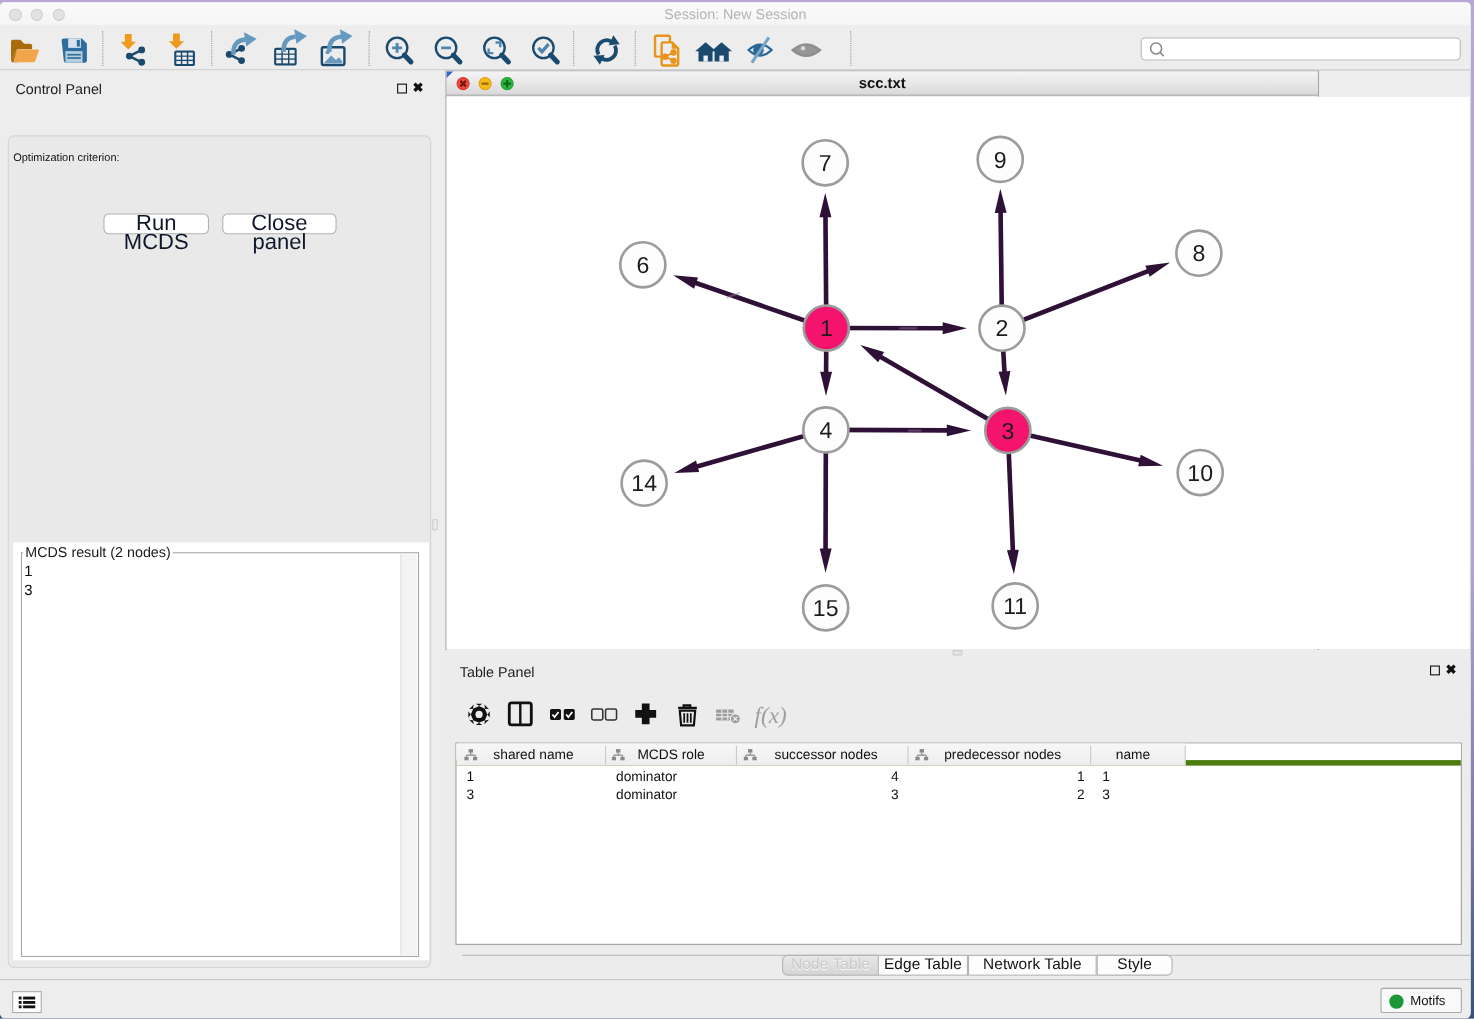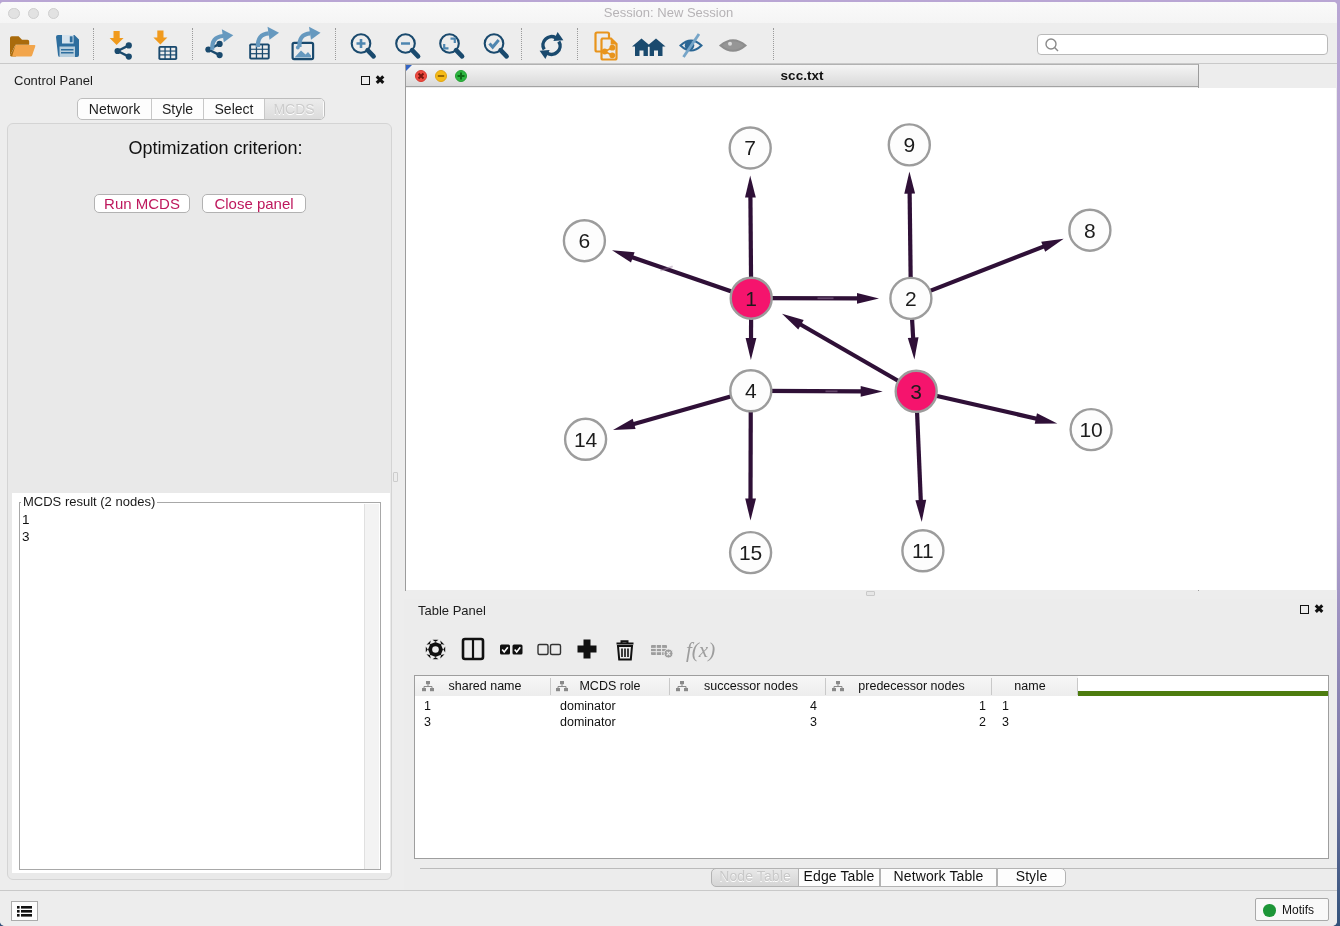--- a/index.html
+++ b/index.html
@@ -31,27 +31,27 @@
 .ftico{position:absolute;width:9px;height:9px;border:1.5px solid #111;}
 .xico{position:absolute;font-size:12px;font-weight:bold;color:#111;}
 #tabs{position:absolute;left:77px;top:34px;height:22px;width:248px;
   border:1px solid #bdbdbd;border-radius:5px;background:#fdfdfd;display:flex;overflow:hidden;}
 .tab{height:100%;font-size:14px;color:#1e1e1e;text-align:center;line-height:20px;
   border-right:1px solid #c8c8c8;}
 .tab:last-child{border-right:none;background:linear-gradient(180deg,#ececec,#dcdcdc);
   color:#ccc;text-shadow:0 1px 0 #fff;}
 #cpcontent{position:absolute;left:7px;top:59px;width:385px;height:757px;
   background:#e9e9e9;border:1px solid #d4d4d4;border-radius:6px;}
-#optlabel{position:absolute;left:16px;top:13.5px;width:100%;text-align:center;
-  font-size:18px;color:#111;}
+#optlabel{position:absolute;left:4px;top:13.5px;width:100%;
+  font-size:10px;color:#111;}
 #combo{position:absolute;left:44px;top:36.5px;width:310px;height:19.5px;background:#fff;
   border:1px solid #b2b2b2;border-radius:4px;font-size:14.5px;color:#1a1a1a;
   line-height:18px;padding-left:4px;}
 .btn{position:absolute;top:69.5px;height:19px;background:#fff;border:1px solid #b2b2b2;
-  border-radius:5px;font-size:15px;color:#be185d;text-align:center;line-height:17.5px;}
+  border-radius:5px;font-size:20px;color:#0f172a;text-align:center;line-height:17.5px;}
 #mcdswrap{position:absolute;left:4px;top:369px;width:378px;height:380px;background:#fff;}
 #mcdsbox{position:absolute;left:7px;top:9px;width:362px;height:368px;
   border:1px solid #a8a8a8;}
 #mcdslabel{position:absolute;left:1px;top:-9px;background:#fff;padding:0 2px;
   font-size:13px;color:#1a1a1a;}
 #mcdsscroll{position:absolute;right:1px;top:1px;width:15px;height:365px;
   background:#f3f3f3;border-left:1px solid #e0e0e0;}
 #mcdstext{position:absolute;left:2px;top:8px;font-size:13.5px;color:#111;line-height:17px;}
 #cpgrip{position:absolute;left:392.5px;top:470px;width:5px;height:10px;background:#ececec;
   border:1px solid #cccccc;border-radius:1px;}
@@ -223,26 +223,20 @@
         <circle cx="8" cy="8" r="5" fill="none" stroke="#8a8a8a" stroke-width="1.4"></circle>
         <line x1="11.6" y1="11.6" x2="15" y2="15" stroke="#8a8a8a" stroke-width="1.4"></line>
       </svg>
     </div>
   </div>
 
   <div id="cpanel">
     <div id="cptitle">Control Panel</div>
     <div class="ftico" style="left:361px;top:12px;"></div>
     <div class="xico" style="left:375px;top:9px;">✖</div>
-    <div id="tabs">
-      <div class="tab" style="width:74px;">Network</div>
-      <div class="tab" style="width:52px;">Style</div>
-      <div class="tab" style="width:61px;">Select</div>
-      <div class="tab" style="width:58px;">MCDS</div>
-    </div>
     <div id="cpcontent">
       <div id="optlabel">Optimization criterion:</div>
       <div class="btn" style="left:86px;width:96px;">Run MCDS</div>
       <div class="btn" style="left:194px;width:104px;">Close panel</div>
       <div id="mcdswrap">
         <div id="mcdsbox">
           <div id="mcdslabel">MCDS result (2 nodes)</div>
           <div id="mcdsscroll"></div>
           <div id="mcdstext">1<br>3</div>
         </div>

